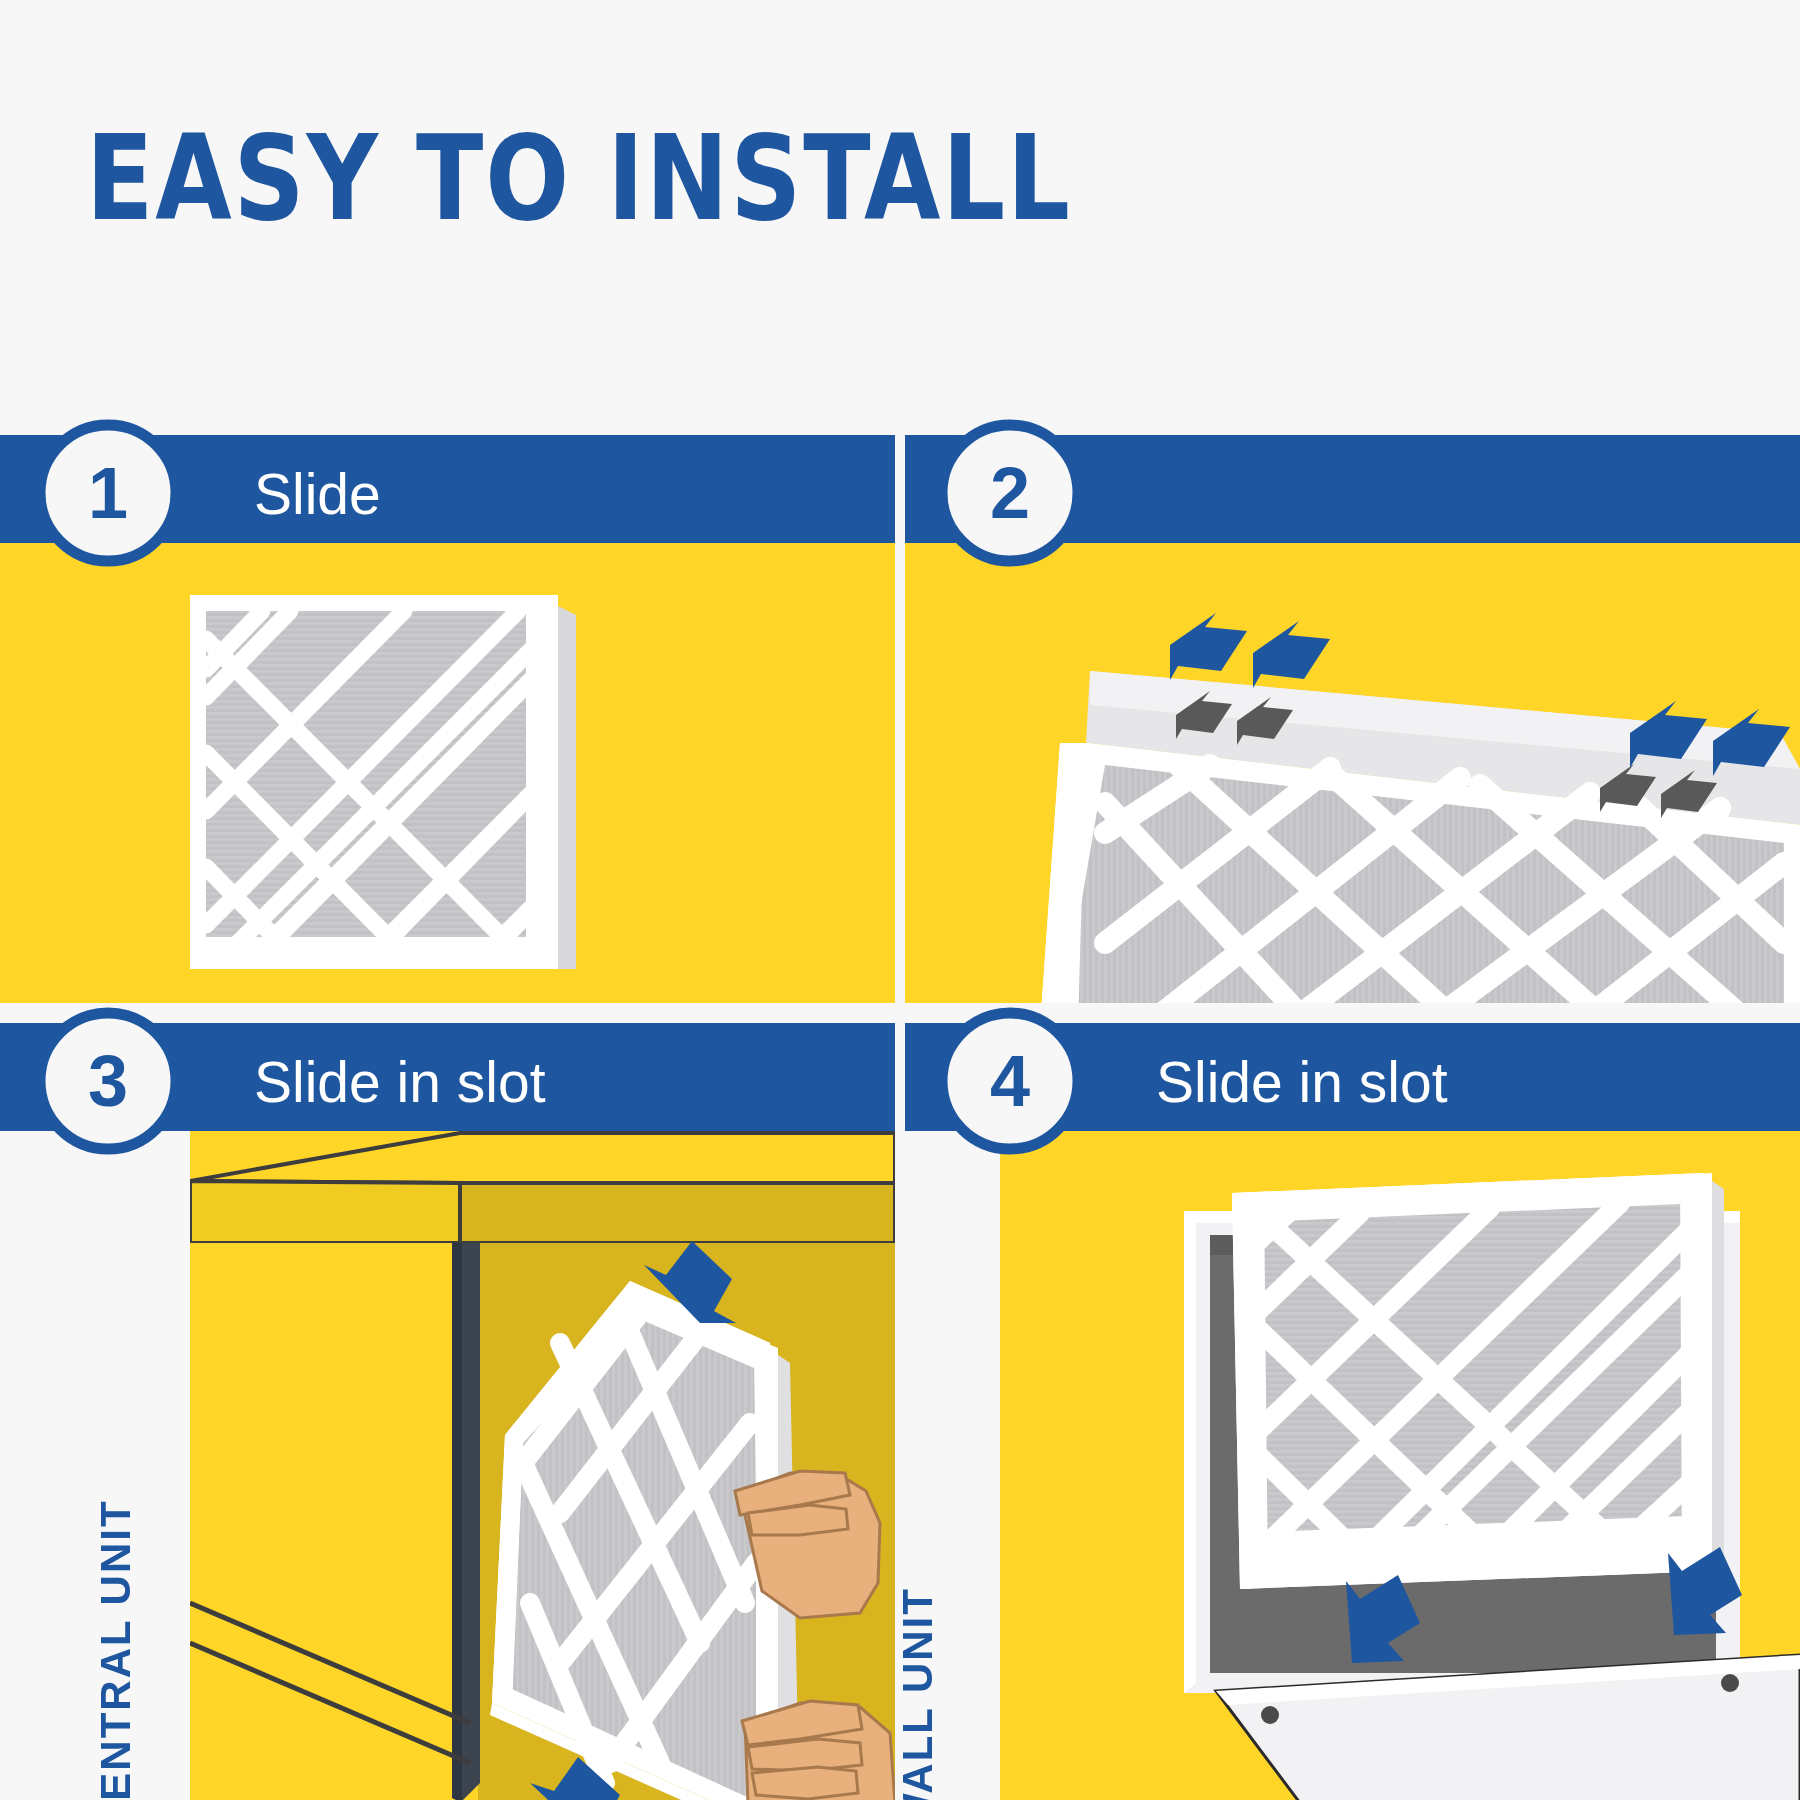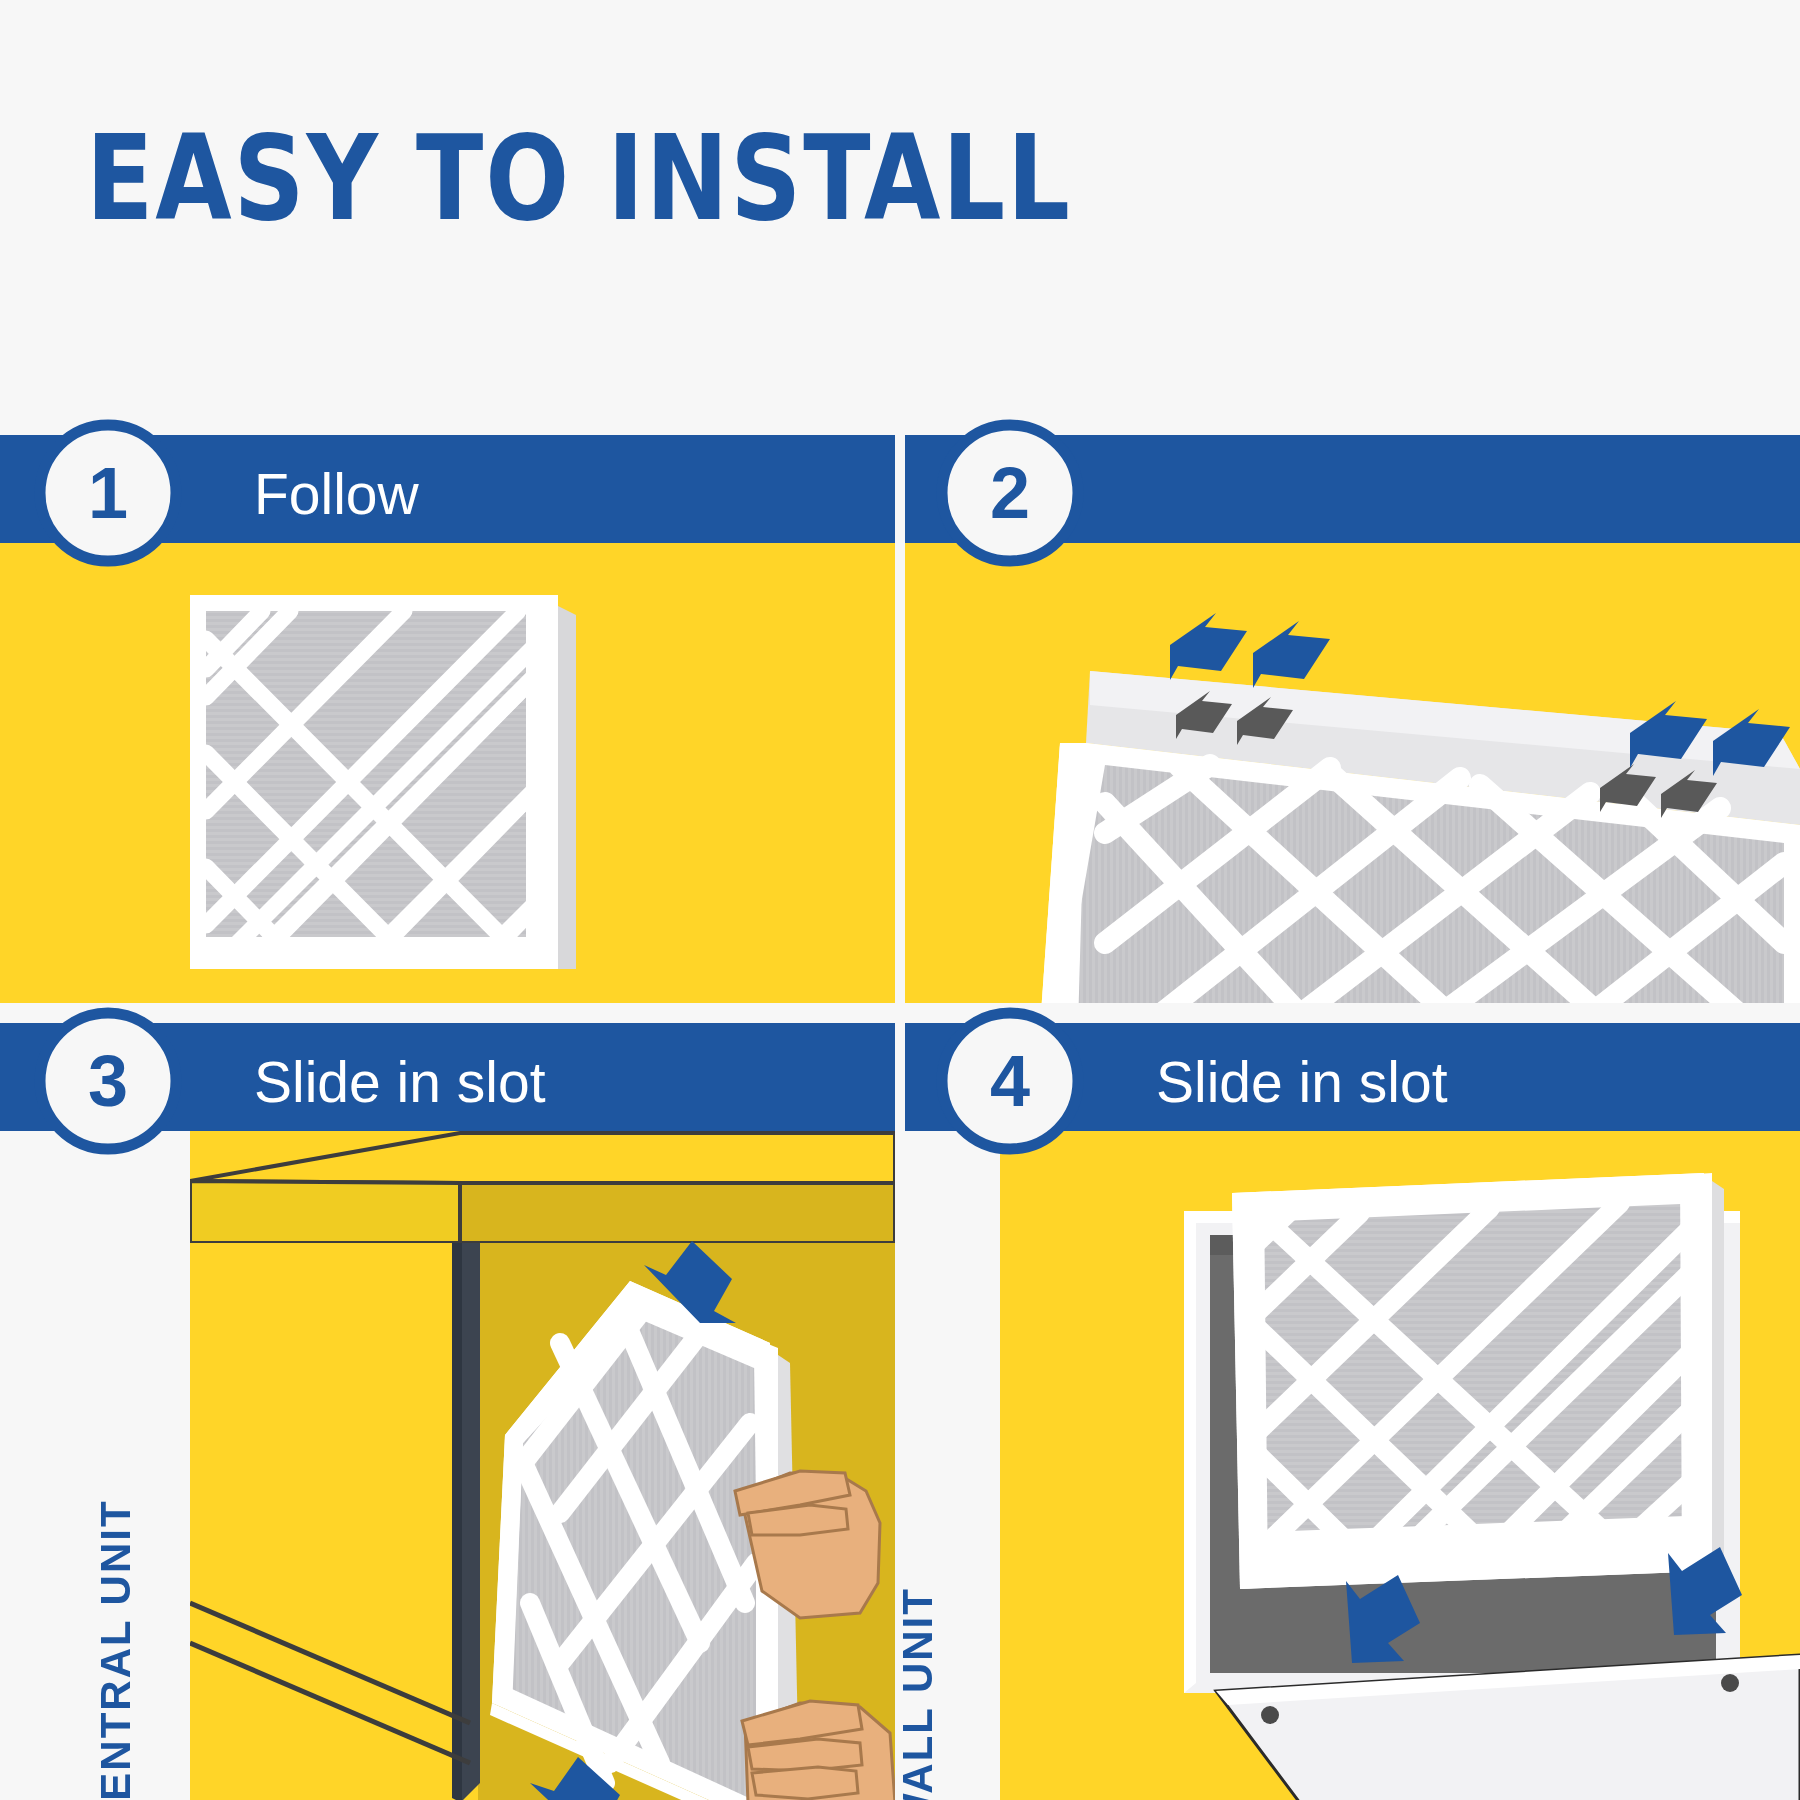--- a/index.html
+++ b/index.html
@@ -293,21 +293,21 @@
     <rect x="0" y="980" width="895" height="108" fill="#1e56a0"></rect>
     <rect x="905" y="980" width="895" height="108" fill="#1e56a0"></rect>
 
     <circle cx="108" cy="450" r="68" fill="#f7f7f7" stroke="#1e56a0" stroke-width="11"></circle>
     <circle cx="1010" cy="450" r="68" fill="#f7f7f7" stroke="#1e56a0" stroke-width="11"></circle>
     <circle cx="108" cy="1038" r="68" fill="#f7f7f7" stroke="#1e56a0" stroke-width="11"></circle>
     <circle cx="1010" cy="1038" r="68" fill="#f7f7f7" stroke="#1e56a0" stroke-width="11"></circle>
   </svg>
 
   <div class="step-num" style="left:38px;top:380px;">1</div>
-  <div class="step-label" style="left:254px;top:418px;">Follow</div>
+  <div class="step-label" style="left:254px;top:418px;">Slide</div>
 
   <div class="step-num" style="left:940px;top:380px;">2</div>
 
   <div class="step-num" style="left:38px;top:968px;">3</div>
   <div class="step-label" style="left:254px;top:1006px;">Slide in slot</div>
 
   <div class="step-num" style="left:940px;top:968px;">4</div>
   <div class="step-label" style="left:1156px;top:1006px;">Slide in slot</div>
 
   <div class="vlabel" style="left:92px;top:1790px;transform:rotate(-90deg);">CENTRAL UNIT</div>

